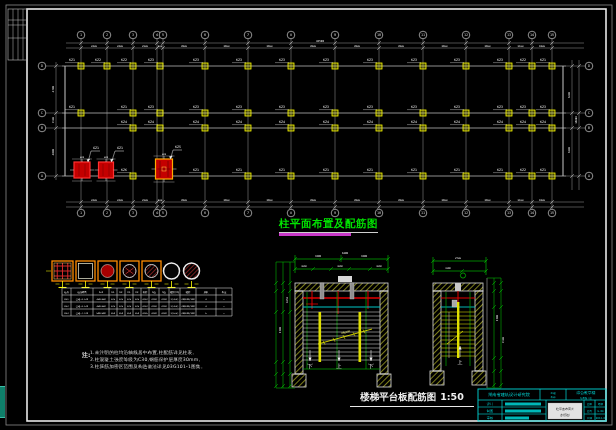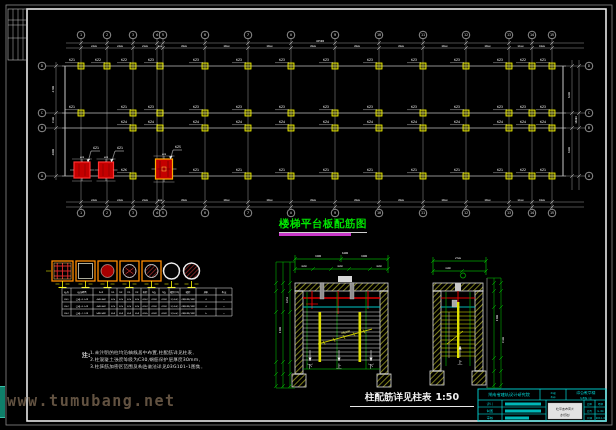--- a/index.html
+++ b/index.html
@@ -774,23 +774,22 @@
       <text x="600.5" y="419.2" font-size="2.6" fill="#00d8d8" text-anchor="middle">2013.6</text>
     </svg>
 
   <div class="abs" id="notes">
     <span class="h">注:</span>
     <div class="ln" style="top:8px;">1.未注明的柱均沿轴线居中布置,柱配筋详见柱表。</div>
     <div class="ln" style="top:15px;">2.柱混凝土强度等级为C30,钢筋保护层厚度30mm。</div>
     <div class="ln" style="top:22px;">3.柱箍筋加密区范围及构造做法详见03G101-1图集。</div>
   </div>
 
-  <div class="abs" id="plan-title">楼梯平台板配筋图</div>
+  <div class="abs" id="plan-title">柱平面布置及配筋图</div>
   <div class="abs" id="plan-title-underline"></div>
 
   <div class="abs" id="stair-caption">
-    <span>柱配筋详见柱表</span><span class="scale">1:50</span>
+    <span>楼梯平台板配筋图</span><span class="scale">1:50</span>
   </div>
 
-  <div class="abs" id="wm-url">www.tumubang.net</div>
   <div class="abs" id="wm-bar"></div>
 
 </div>
 
 </body></html>

